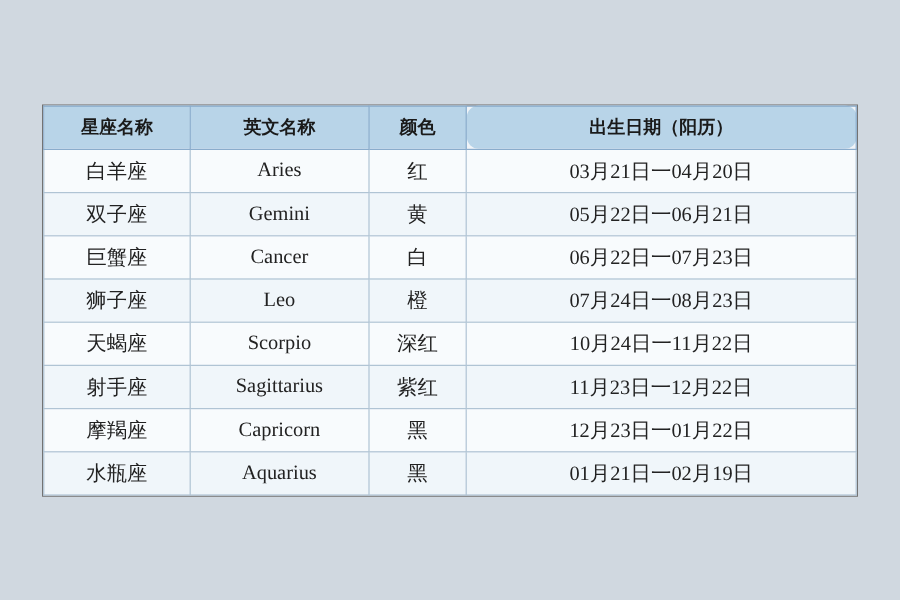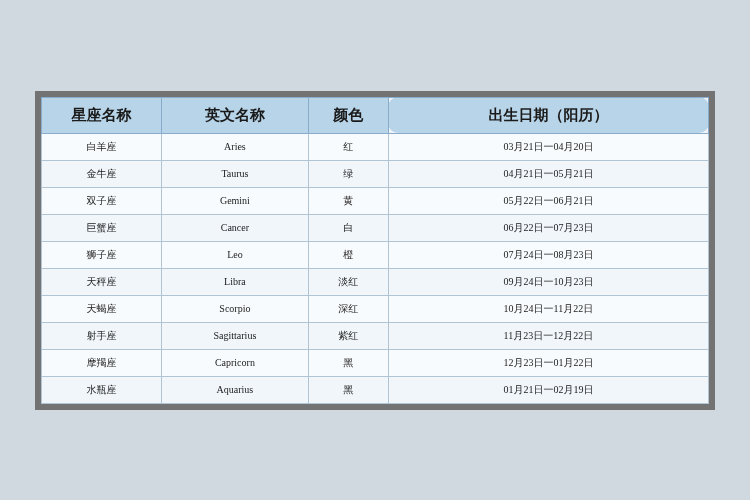--- a/index.html
+++ b/index.html
@@ -13,21 +13,21 @@
       height: 500px;
       background-color: #d0d8e0;
       display: flex;
       align-items: center;
       justify-content: center;
       font-family: "SimSun", "宋体", serif;
     }
 
     .table-container {
       background-color: #f0f4f8;
-      border: 6px solid #737373;
+      border: 1px solid #737373;
       width: 680px;
     }
 
     table {
       width: 100%;
       border-collapse: collapse;
     }
 
     th {
       background-color: #b8d4e8;
@@ -36,21 +36,21 @@
       text-align: center;
       padding: 8px 6px;
       border: 1px solid #8aaccc;
       font-size: 15px;
     }
 
     td {
       text-align: center;
       padding: 6px 4px;
       border: 1px solid #b0c4d4;
-      font-size: 10px;
+      font-size: 17px;
       color: #222;
       background-color: #f8fbfd;
     }
 
     tr:nth-child(even) td {
       background-color: #f0f6fa;
     }
 
     .col-zh { width: 18%; }
     .col-en { width: 22%; }
@@ -71,48 +71,36 @@
       </tr>
     </thead>
     <tbody id="table-body">
     <tr>
           <td>白羊座</td>
           <td>Aries</td>
           <td>红</td>
           <td>03月21日一04月20日</td>
         </tr>
         <tr>
-          <td>金牛座</td>
-          <td>Taurus</td>
-          <td>绿</td>
-          <td>04月21日一05月21日</td>
-        </tr>
-        <tr>
           <td>双子座</td>
           <td>Gemini</td>
           <td>黄</td>
           <td>05月22日一06月21日</td>
         </tr>
         <tr>
           <td>巨蟹座</td>
           <td>Cancer</td>
           <td>白</td>
           <td>06月22日一07月23日</td>
         </tr>
         <tr>
           <td>狮子座</td>
           <td>Leo</td>
           <td>橙</td>
           <td>07月24日一08月23日</td>
-        </tr>
-        <tr>
-          <td>天秤座</td>
-          <td>Libra</td>
-          <td>淡红</td>
-          <td>09月24日一10月23日</td>
         </tr>
         <tr>
           <td>天蝎座</td>
           <td>Scorpio</td>
           <td>深红</td>
           <td>10月24日一11月22日</td>
         </tr>
         <tr>
           <td>射手座</td>
           <td>Sagittarius</td>

